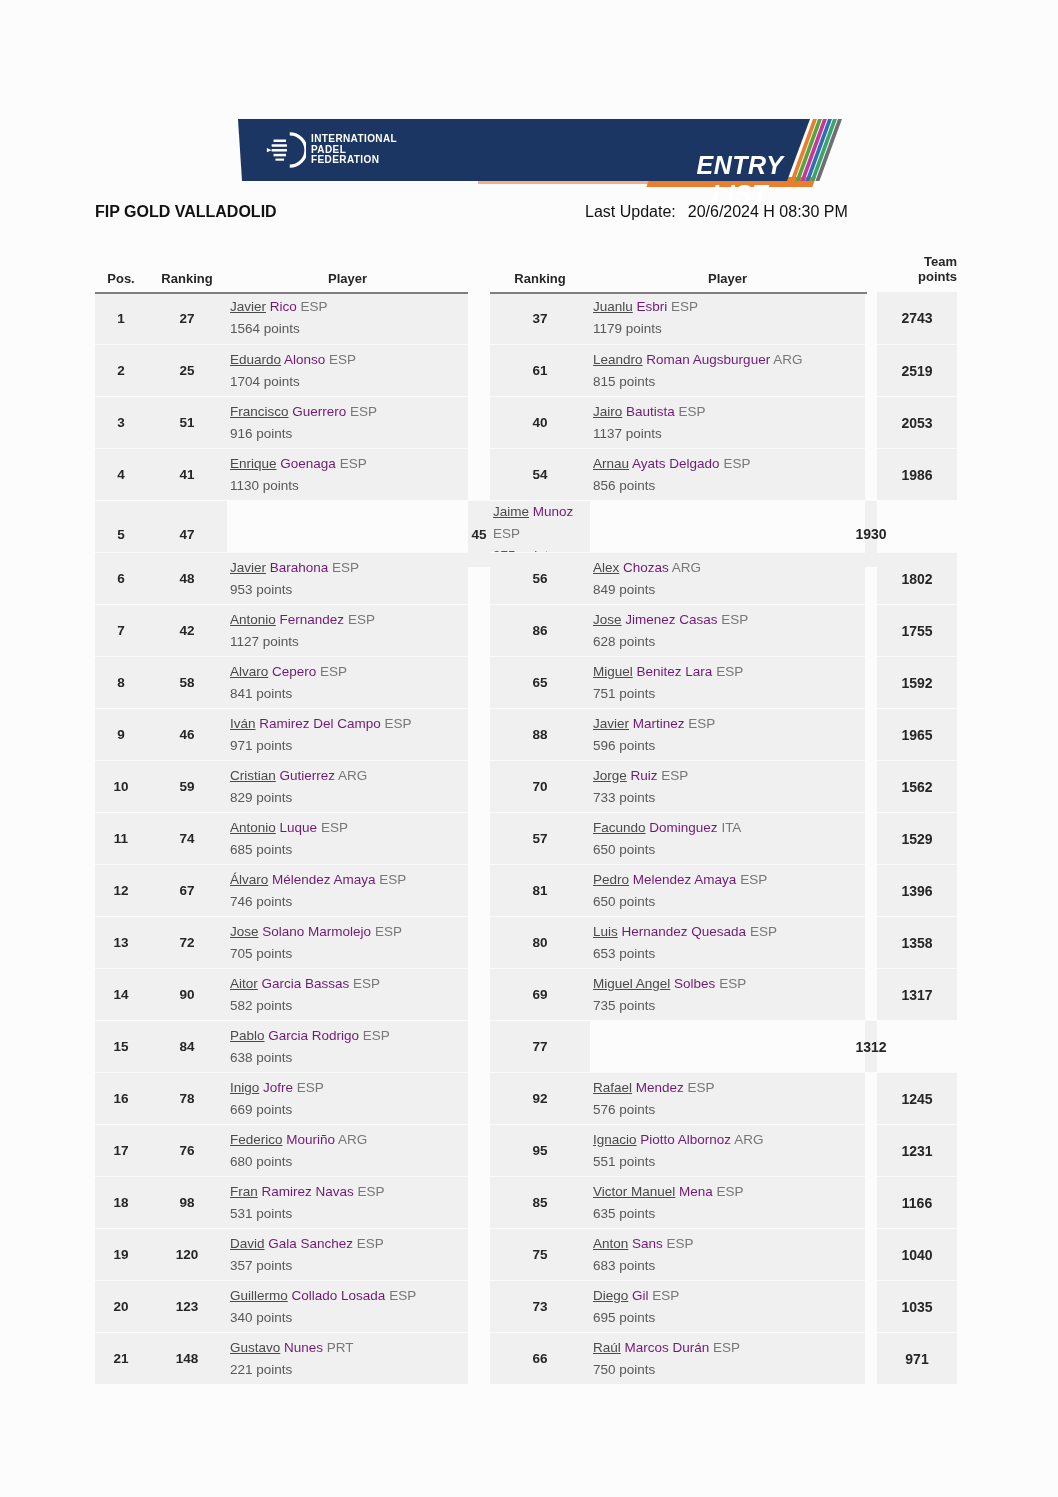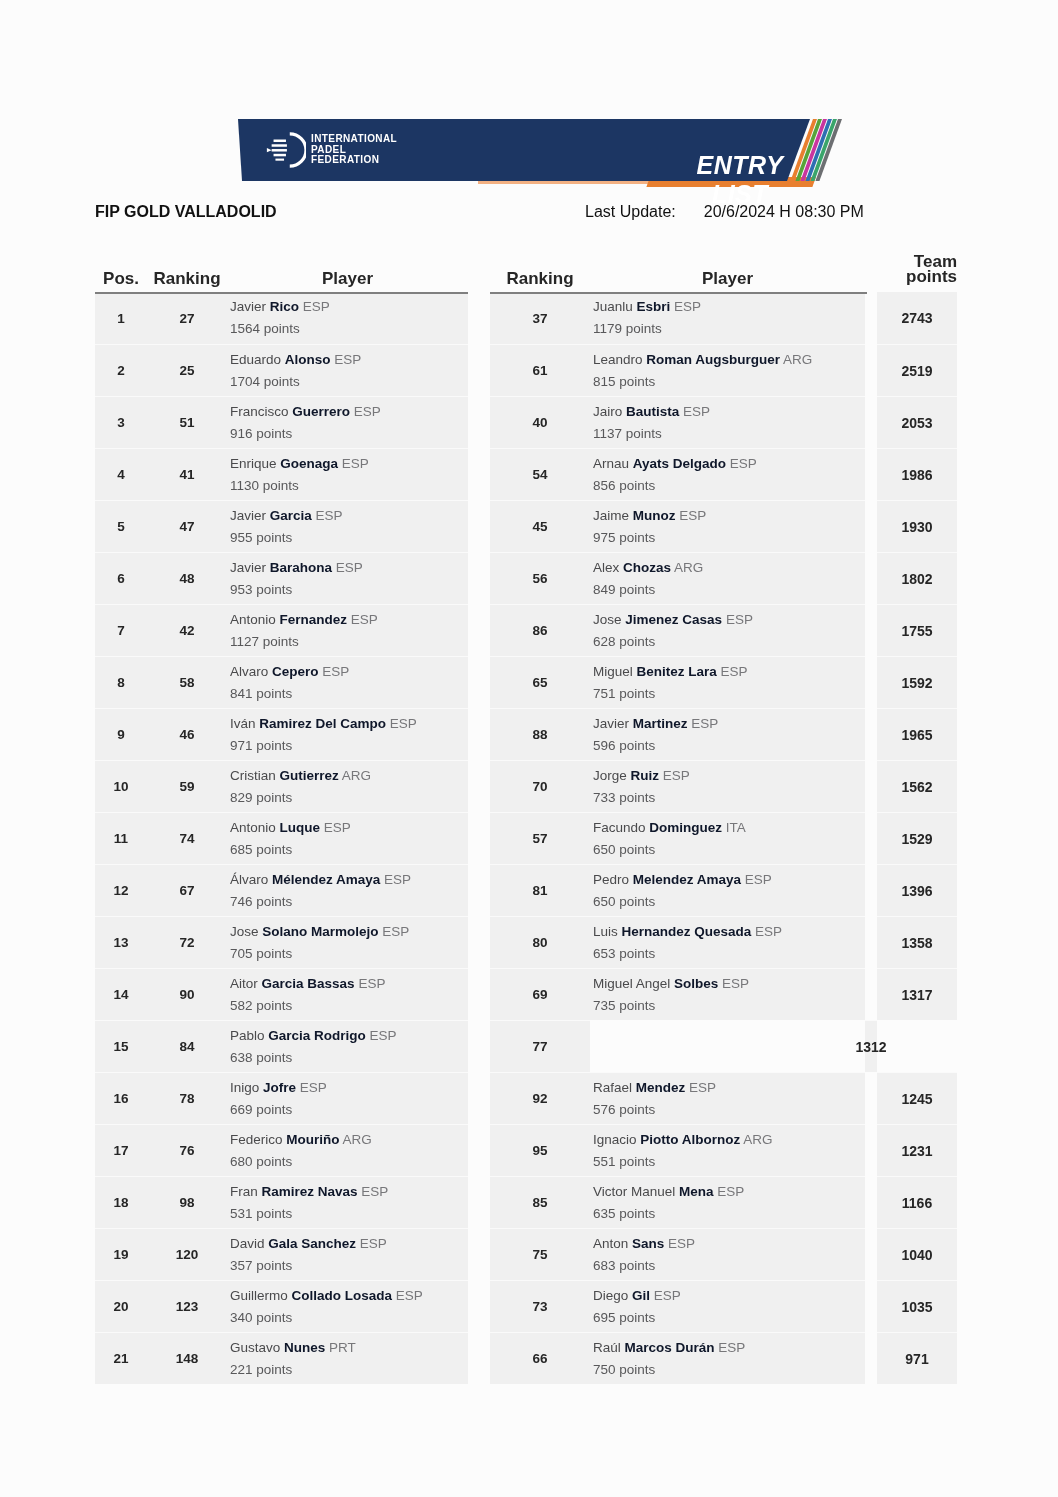--- a/index.html
+++ b/index.html
@@ -18,43 +18,43 @@
   .stripe { width:4px; height:62px; }
   .logo { position:absolute; left:26px; top:10px; display:flex; align-items:center; z-index:3; }
   .logo svg { width:42px; height:42px; }
   .org-text { margin-left:5px; color:#ffffff; font-weight:bold; font-size:10px; line-height:10.5px; letter-spacing:.4px; }
   .entry-list { position:absolute; left:432px; top:32px; width:140px; text-align:center; color:#ffffff; z-index:3;
                 font-weight:bold; font-style:italic; font-size:25px; letter-spacing:.5px; }
 
   
   .doc-title { position:absolute; left:95px; top:203px; font-size:16px; font-weight:bold; color:#111111; }
   .last-update { position:absolute; left:585px; top:203px; font-size:16px; color:#111111; }
-  .last-update .lbl { margin-right:28px; }
+  .last-update .lbl { margin-right:12px; }
 
   
   .entry-table { position:absolute; left:95px; top:252px; width:862px; }
   .grid-cols { display:grid; grid-template-columns:52px 80px 241px 22px 100px 275px 12px 80px; }
   .thead { height:40px; position:relative; }
   .th { display:flex; align-items:flex-end; justify-content:center; padding-bottom:6px;
-        font-size:17px; font-weight:bold; color:#262626; text-align:center; line-height:15px; }
+        font-size:13px; font-weight:bold; color:#262626; text-align:center; line-height:15px; }
   .th.two-line { flex-direction:column; }
   .underline { position:absolute; height:2px; background:#7f7f7f; top:40px; }
   .underline.left { left:0; width:373px; }
   .underline.right { left:395px; width:377px; }
 
   .tbody .row { height:52px; }
   .cell { background:#f0f0f0; }
   .row + .row .cell { border-top:1px solid rgba(255,255,255,.65); }
   .num { display:flex; align-items:center; justify-content:center;
          font-size:13.5px; font-weight:bold; color:#262626; }
   .gapcol { background:transparent; }
   .player { display:flex; flex-direction:column; justify-content:center; padding-left:3px;
             font-size:13.5px; color:#58585a; line-height:22px; }
-  .player .fname { color:#4a4a4c; }
-  .player .lname { font-weight:bold; color:#0f172a; }
+  .player .fname { color:#4a4a4c;text-decoration:underline; }
+  .player .lname { font-weight:normal; color:#701a75; }
   .player .country { color:#77777a; }
   .player .pts { color:#58585a; }
   .team-pts { font-size:14px; }
 </style>
 </head>
 <body>
 
 <div class="page">
 
   <div class="banner">
@@ -176,24 +176,20 @@
       <div><span class="fname">Arnau</span> <span class="lname">Ayats Delgado</span> <span class="country">ESP</span></div>
       <div class="pts">856 points</div>
     </div>
     <div class="gapcol"></div>
     <div class="cell num team-pts">1986</div>
   </div>
 
   <div class="row grid-cols">
     <div class="cell num">5</div>
     <div class="cell num">47</div>
-    <div class="cell player">
-      <div><span class="fname">Javier</span> <span class="lname">Garcia</span> <span class="country">ESP</span></div>
-      <div class="pts">955 points</div>
-    </div>
     <div class="gapcol"></div>
     <div class="cell num">45</div>
     <div class="cell player">
       <div><span class="fname">Jaime</span> <span class="lname">Munoz</span> <span class="country">ESP</span></div>
       <div class="pts">975 points</div>
     </div>
     <div class="gapcol"></div>
     <div class="cell num team-pts">1930</div>
   </div>
 

